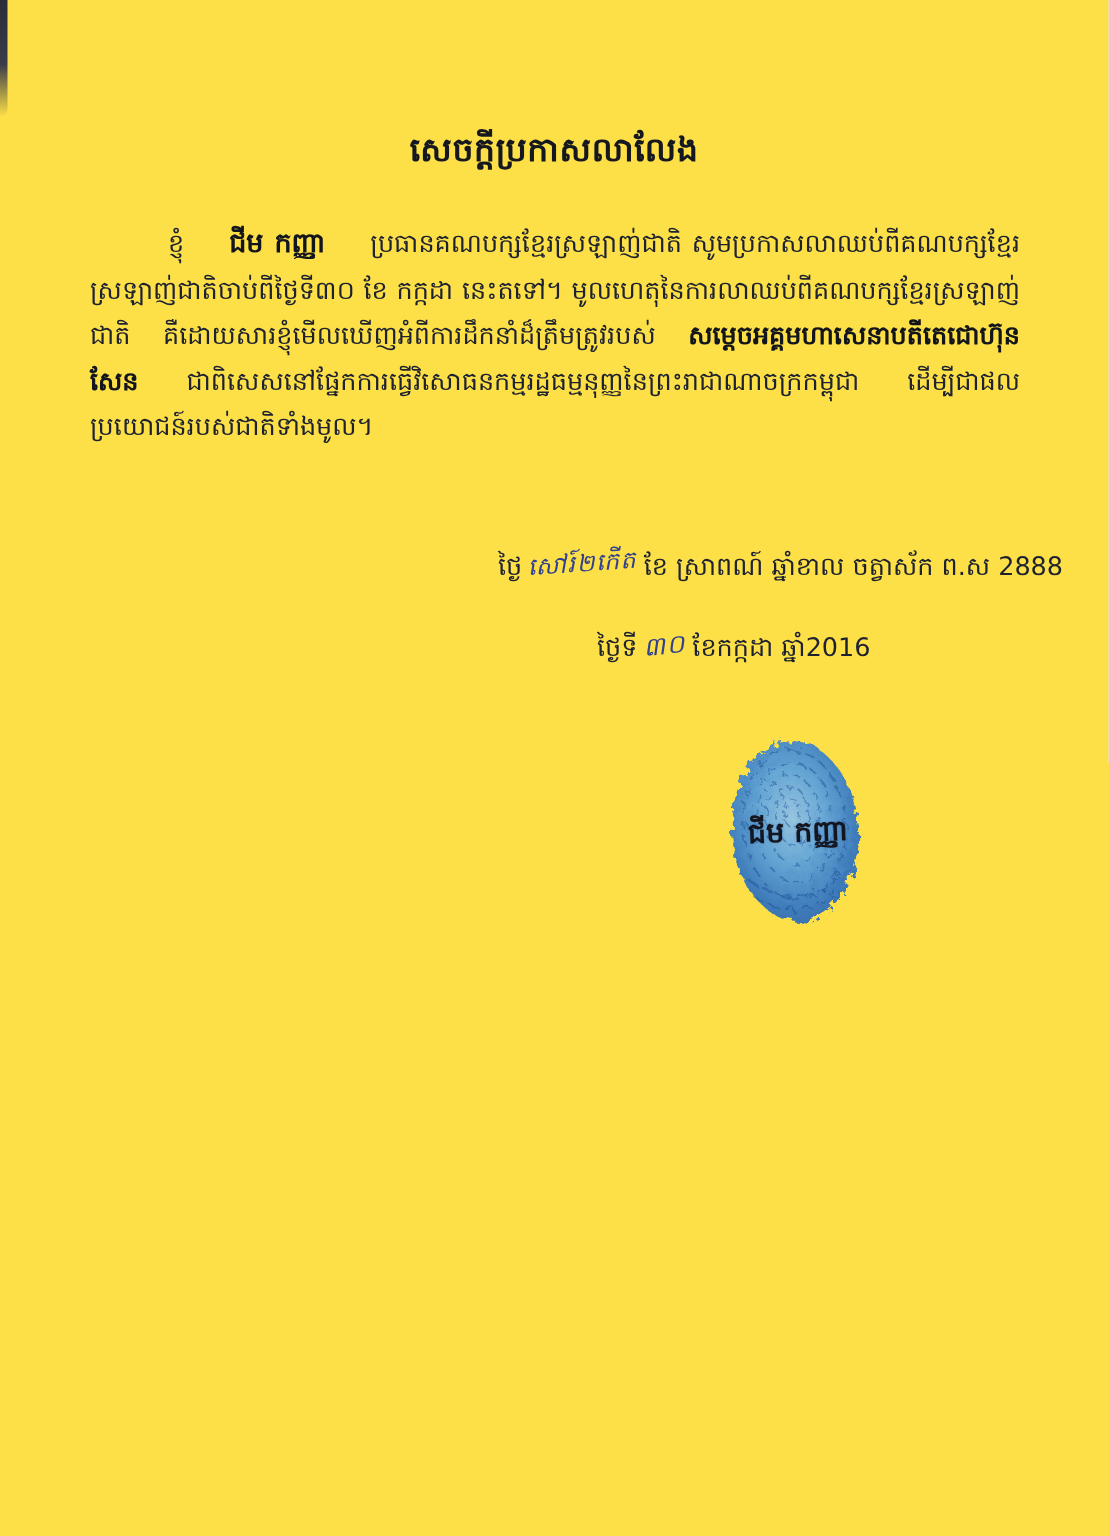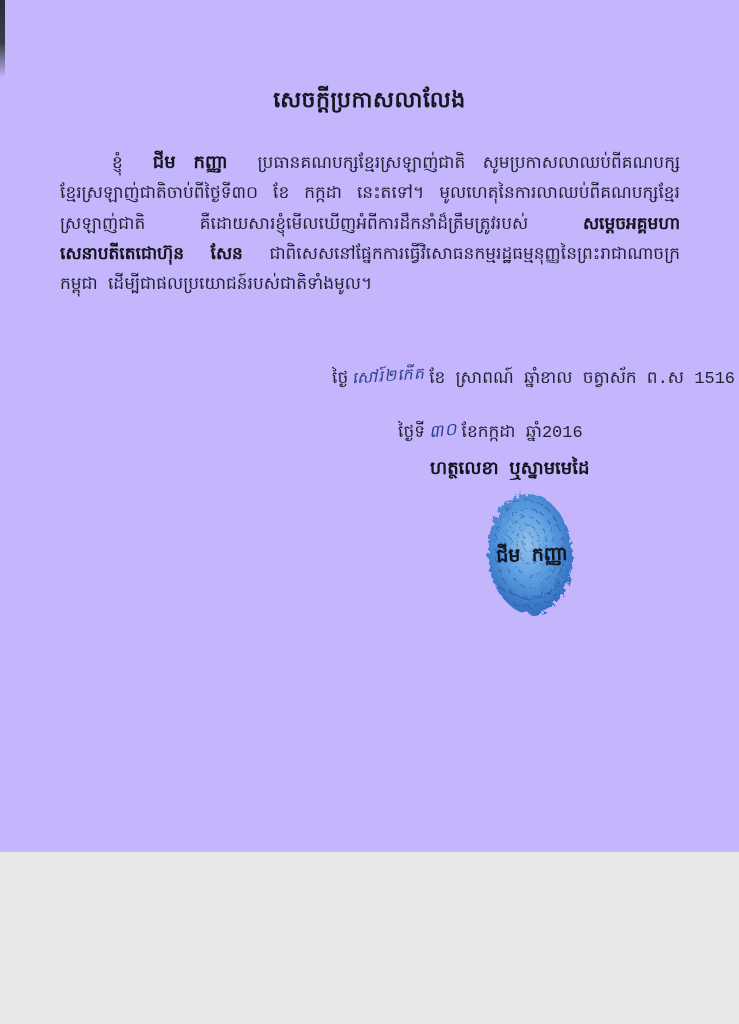--- a/index.html
+++ b/index.html
@@ -4,26 +4,25 @@
 <style>
   html, body {
     margin: 0;
     padding: 0;
     background: #e8e8e6;
     font-family: "DejaVu Sans", sans-serif;
   }
   .page {
     position: relative;
     width: 739px;
-    height: 852px;
+    height: 1024px;
     margin: 0 auto;
-    background: #c4b5fd;
+    background: #fde047;
     overflow: hidden;
     color: #1e2230;
-    font-family: Liberation Mono, monospace;
   }
   
   .scan-artifact {
     position: absolute;
     left: 0;
     top: 0;
     width: 5px;
     height: 78px;
     background: linear-gradient(180deg, #2a2d38 0%, #3a3d48 55%, rgba(58,61,72,0) 100%);
     border-bottom-right-radius: 6px;
@@ -119,25 +118,24 @@
 
   <div class="scan-artifact"></div>
 
   <div class="doc-title">សេចក្ដីប្រកាសលាលែង</div>
 
   <p class="para para-1"><span>ខ្ញុំ</span><span class="bold-name">ជីម កញ្ញា</span><span>ប្រធានគណបក្សខ្មែរស្រឡាញ់ជាតិ សូមប្រកាសលាឈប់ពីគណបក្សខ្មែរស្រឡាញ់ជាតិចាប់ពីថ្ងៃទី៣០ ខែ កក្កដា នេះតទៅ។ មូលហេតុនៃការលាឈប់ពីគណបក្សខ្មែរស្រឡាញ់ជាតិ គឺដោយសារខ្ញុំមើលឃើញអំពីការដឹកនាំដ៏ត្រឹមត្រូវរបស់</span>
     <span class="bold-inline">សម្ដេចអគ្គមហាសេនាបតីតេជោហ៊ុន សែន</span>
     <span>ជាពិសេសនៅផ្នែកការធ្វើវិសោធនកម្មរដ្ឋធម្មនុញ្ញនៃព្រះរាជាណាចក្រកម្ពុជា ដើម្បីជាផលប្រយោជន៍របស់ជាតិទាំងមូល។</span></p>
 
 
-  <div class="date-line date-lunar"><span>ថ្ងៃ</span><span class="handwriting">សៅរ៍២កើត</span><span>ខែ ស្រាពណ៍ ឆ្នាំខាល ចត្វាស័ក ព.ស 1516</span></div>
+  <div class="date-line date-lunar"><span>ថ្ងៃ</span><span class="handwriting">សៅរ៍២កើត</span><span>ខែ ស្រាពណ៍ ឆ្នាំខាល ចត្វាស័ក ព.ស 2888</span></div>
 
   <div class="date-line date-solar"><span>ថ្ងៃទី</span><span class="handwriting day-num">៣០</span><span>ខែកក្កដា ឆ្នាំ2016</span></div>
 
-  <div class="sig-label">ហត្ថលេខា ឬស្នាមមេដៃ</div>
 
   <div class="thumbprint-wrap">
     <svg width="112" height="142" viewBox="0 0 112 142" xmlns="http://www.w3.org/2000/svg">
       <defs>
         <radialGradient id="tpGrad" cx="48%" cy="42%" r="68%">
           <stop offset="0%" stop-color="#8ec2ec"></stop>
           <stop offset="40%" stop-color="#57a0e0"></stop>
           <stop offset="75%" stop-color="#2f74c4"></stop>
           <stop offset="100%" stop-color="#1f5fb0"></stop>
         </radialGradient>

